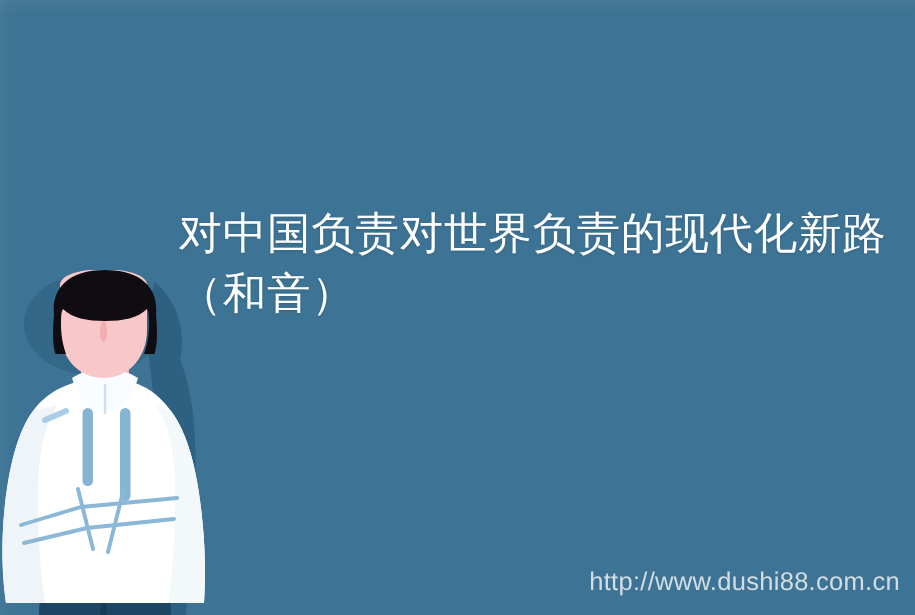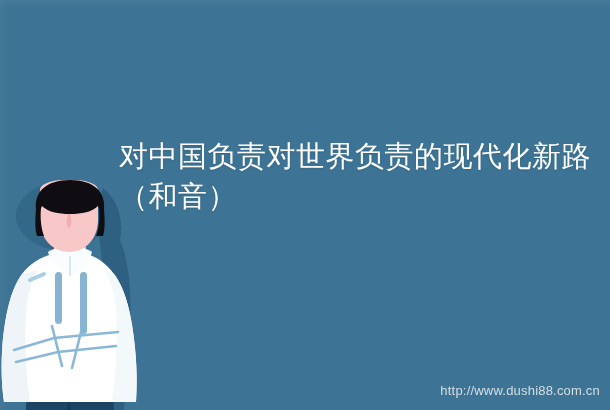--- a/index.html
+++ b/index.html
@@ -50,21 +50,21 @@
     word-break: break-all;
     margin-left: 19px;
   }
 
   
   .watermark {
     position: absolute;
     right: 10px;
     bottom: 12px;
     color: #dfe6ea;
-    font-size: 13px;
+    font-size: 17px;
     letter-spacing: 0.2px;
     opacity: 0.92;
     white-space: nowrap;
   }
 </style>
 </head>
 <body>
 
 <div id="canvas" style="width: 610px; height: 410px; background: rgb(61, 115, 148);">
 

